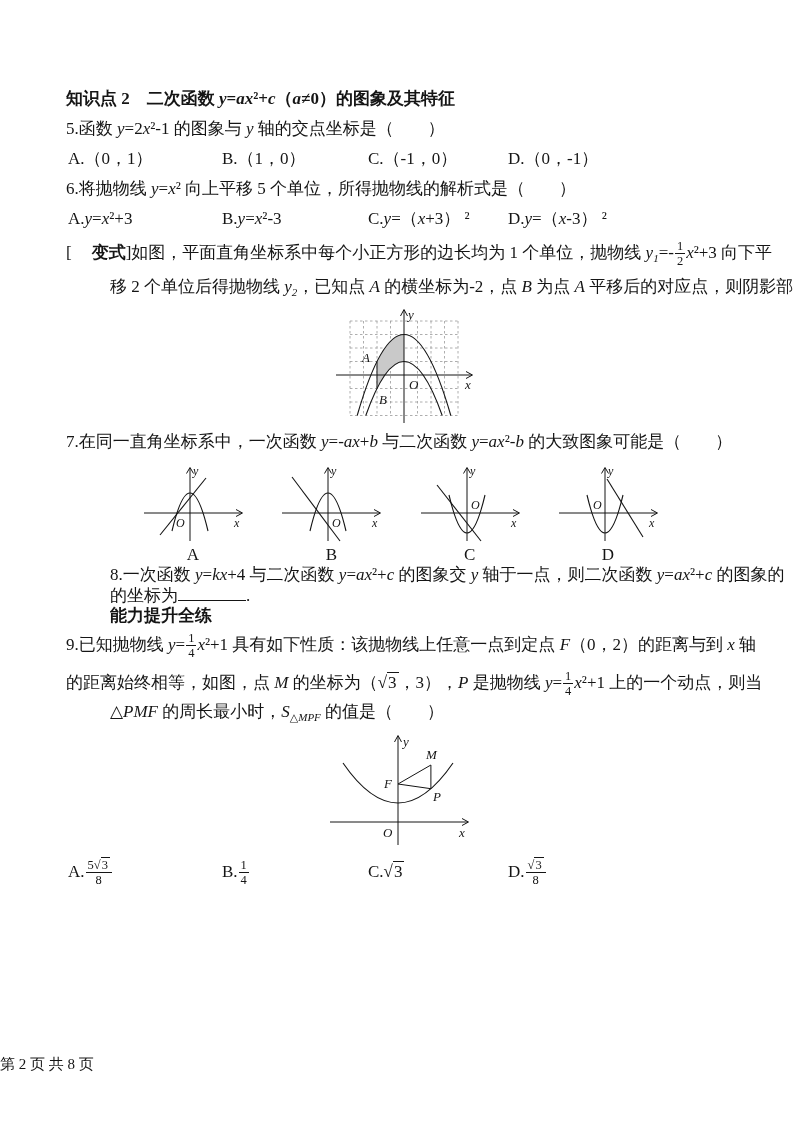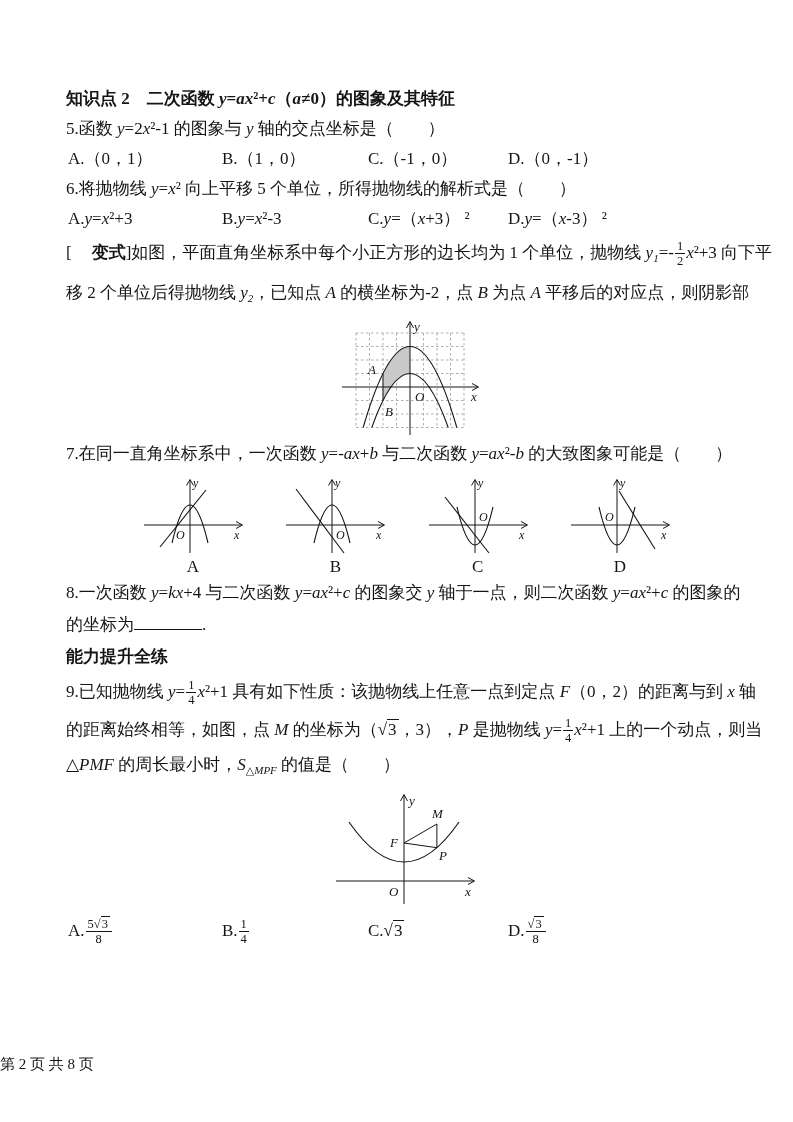--- a/index.html
+++ b/index.html
@@ -1,25 +1,25 @@
 <!DOCTYPE html>
 <html><head>
 <meta charset="utf-8">
 <style>
   html,body{margin:0;padding:0;}
   body{
     width:793px;height:1122px;background:#ffffff;color:#151515;
     font-family:"Liberation Serif","DejaVu Serif",serif;
     position:relative;overflow:hidden;
   }
-  .content{padding:84px 46px 0 66px;}
+  .content{padding:84px 58px 0 66px;}
   .line{font-size:17px;line-height:30px;white-space:nowrap;}
   .bold{font-weight:bold;}
   .l38{line-height:38px;}
-  .l32{line-height:32px;}
+  .l32{line-height:20px;margin-left:44px;}
   .m{font-style:italic;}
   .bseg{font-weight:bold;margin-left:20px;}
   .ssub{font-size:11px;font-style:italic;}
   .frac{display:inline-block;text-align:center;vertical-align:-7px;line-height:1;margin:0 1px;}
   .fn{display:block;font-size:12.5px;line-height:14px;border-bottom:1px solid #151515;padding:0 2px;}
   .fd{display:block;font-size:12.5px;line-height:14px;padding:0 2px;}
   .sqrt{white-space:nowrap;}
   .sqrt .sg{font-style:normal;}
   .sqrt .rad{border-top:1px solid #151515;padding:0 2px 0 1px;}
   .blank{display:inline-block;height:15px;border-bottom:1px solid #151515;vertical-align:baseline;}

